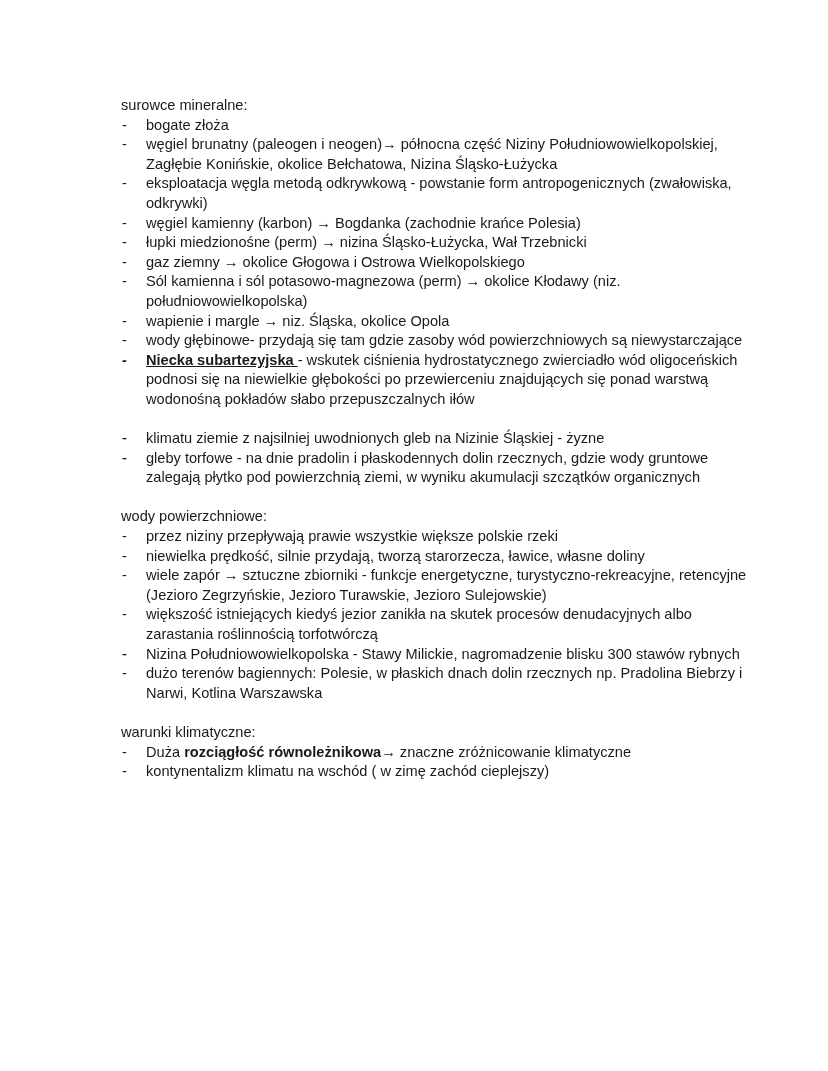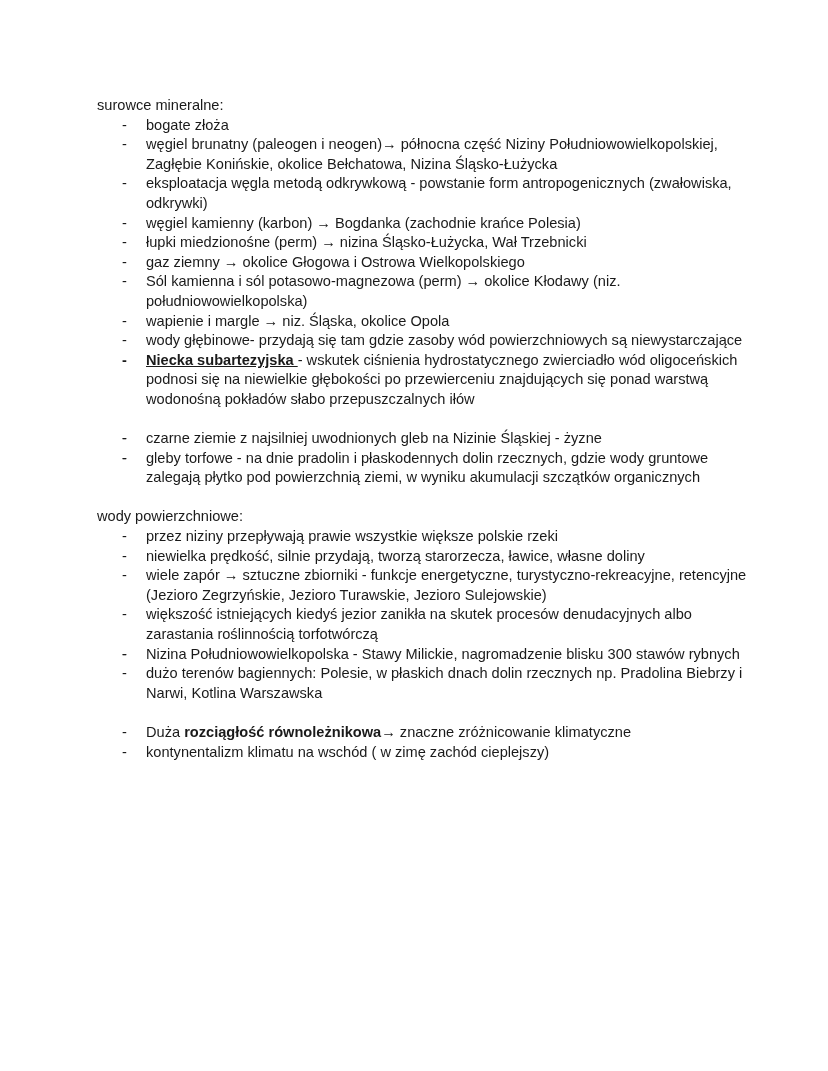--- a/index.html
+++ b/index.html
@@ -3,21 +3,21 @@
 <meta charset="utf-8">
 <style>
   html, body { margin: 0; padding: 0; background: #ffffff; }
   body {
     width: 828px; height: 1071px; position: relative; overflow: hidden;
     font-family: "Liberation Sans", sans-serif; color: #1a1a1a;
     font-size: 14.6px; line-height: 19.6px;
   }
   .page { position: absolute; left: 97px; top: 96px; width: 650px; }
   .section { margin: 0 0 19.6px 0; }
-  .heading { display: block; }
+  .heading { display: block; margin-left: 24px; }
   ul.items { list-style: none; margin: 0; padding: 0; }
   ul.items li { position: relative; padding-left: 49px; }
   ul.items li .dash { position: absolute; left: 25px; top: 0; }
   ul.items li .dash.bold { font-weight: bold; }
   .b { font-weight: bold; }
   .bu { font-weight: bold; text-decoration: underline; margin-top: 32px; }
 </style>
 </head>
 <body>
 
@@ -35,39 +35,40 @@
       <li><span class="dash">-</span><span>Sól kamienna i sól potasowo-magnezowa (perm) → okolice Kłodawy (niz. południowowielkopolska)</span></li>
       <li><span class="dash">-</span><span>wapienie i margle → niz. Śląska, okolice Opola</span></li>
       <li><span class="dash">-</span><span>wody głębinowe- przydają się tam gdzie zasoby wód powierzchniowych są niewystarczające</span></li>
       <li><span class="dash bold">-</span><span class="bu">Niecka subartezyjska </span><span>- wskutek ciśnienia hydrostatycznego zwierciadło wód oligoceńskich podnosi się na niewielkie głębokości po przewierceniu znajdujących się ponad warstwą wodonośną pokładów słabo przepuszczalnych iłów</span></li>
     </ul>
   </div>
 
   <div class="section">
     <ul class="items">
       <li><span class="dash">-</span></li>
-      <li><span class="dash">-</span><span>czarne ziemie z najsilniej uwodnionych gleb na Nizinie Śląskiej - żyzne</span></li>
+      <li><span class="dash">-</span><span>klimatu ziemie z najsilniej uwodnionych gleb na Nizinie Śląskiej - żyzne</span></li>
       <li><span class="dash">-</span></li>
       <li><span class="dash">-</span><span>gleby torfowe - na dnie pradolin i płaskodennych dolin rzecznych, gdzie wody gruntowe zalegają płytko pod powierzchnią ziemi, w wyniku akumulacji szczątków organicznych</span></li>
     </ul>
   </div>
 
   <div class="section">
     <span class="heading">wody powierzchniowe:</span>
     <ul class="items">
       <li><span class="dash">-</span><span>przez niziny przepływają prawie wszystkie większe polskie rzeki</span></li>
       <li><span class="dash">-</span><span>niewielka prędkość, silnie przydają, tworzą starorzecza, ławice, własne doliny</span></li>
       <li><span class="dash">-</span><span>wiele zapór → sztuczne zbiorniki - funkcje energetyczne, turystyczno-rekreacyjne, retencyjne (Jezioro Zegrzyńskie, Jezioro Turawskie, Jezioro Sulejowskie)</span></li>
       <li><span class="dash">-</span><span>większość istniejących kiedyś jezior zanikła na skutek procesów denudacyjnych albo zarastania roślinnością torfotwórczą</span></li>
       <li><span class="dash">-</span></li>
       <li><span class="dash">-</span><span>Nizina Południowowielkopolska - Stawy Milickie, nagromadzenie blisku 300 stawów rybnych</span></li>
       <li><span class="dash">-</span><span>dużo terenów bagiennych: Polesie, w płaskich dnach dolin rzecznych np. Pradolina Biebrzy i Narwi, Kotlina Warszawska</span></li>
     </ul>
   </div>
 
   <div class="section">
+    <span class="heading">warunki klimatyczne:</span>
     <ul class="items">
       <li><span class="dash">-</span><span>Duża </span><span class="b">rozciągłość równoleżnikowa</span><span>→ znaczne zróżnicowanie klimatyczne</span></li>
       <li><span class="dash">-</span><span>kontynentalizm klimatu na wschód ( w zimę zachód cieplejszy)</span></li>
     </ul>
   </div>
 
 </div>
 
 </body></html>

